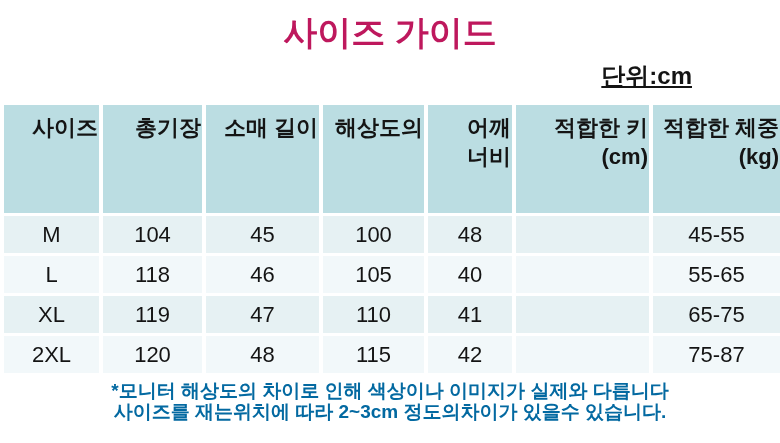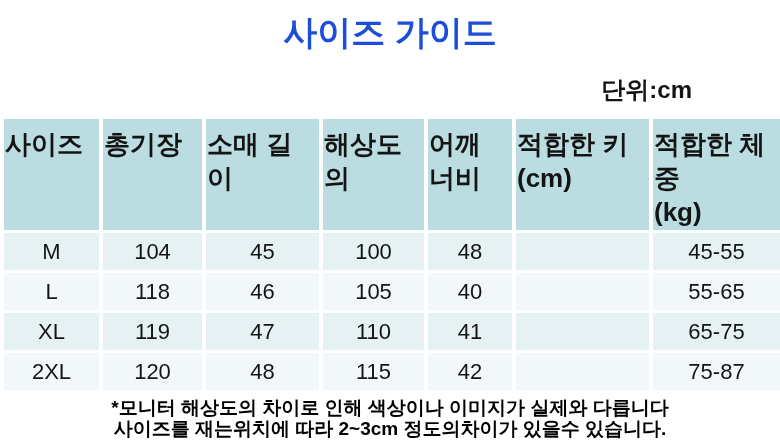--- a/index.html
+++ b/index.html
@@ -7,61 +7,61 @@
     width: 780px; height: 443px;
     background: #ffffff;
     font-family: "Liberation Sans", "DejaVu Sans", sans-serif;
     color: #141414;
   }
   .page { position: relative; width: 780px; height: 443px; overflow: hidden; background: #ffffff; }
   .title {
     margin: 0; padding-top: 12px;
     text-align: center;
     font-size: 34px; font-weight: bold; line-height: 40px;
-    color: #1d4ed8;
+    color: #be185d;
   }
   .unit-label {
-    margin-top: 24px;
+    margin-top: 10px;
     text-align: right; padding-right: 88px;
-    font-size: 24px; font-weight: bold; line-height: 27px;
+    font-size: 24px; font-weight: bold; line-height: 27px; text-decoration: underline;
   }
   table.size-table {
     width: 780px;
     border-collapse: separate;
     border-spacing: 4px 3px;
     table-layout: fixed;
     margin-top: 13px;
   }
   table.size-table th {
     background: #bbdde2;
-    height: 76px;
+    height: 108px;
     box-sizing: border-box;
     vertical-align: top;
     padding-top: 9px;
-    font-size: 26px; font-weight: bold;
-    text-align: left;
+    font-size: 22px; font-weight: bold;
+    text-align: right;
     line-height: 1.3;
   }
   table.size-table td {
     height: 37px;
     box-sizing: border-box;
     text-align: center;
     vertical-align: middle;
     font-size: 22px;
     font-weight: normal;
   }
   tbody tr:nth-child(odd) td  { background: #e6f1f3; }
   tbody tr:nth-child(even) td { background: #f2f8fa; }
   th span { display: block; }
   .notes {
     margin-top: 4px;
     text-align: center;
     font-size: 19px; font-weight: bold;
     line-height: 21px;
-    color: #000000;
+    color: #0369a1;
   }
 </style>
 </head>
 <body>
 
 <div class="page">
 
   <h1 class="title">사이즈 가이드</h1>
 
   <div class="unit-label">단위:cm</div>

